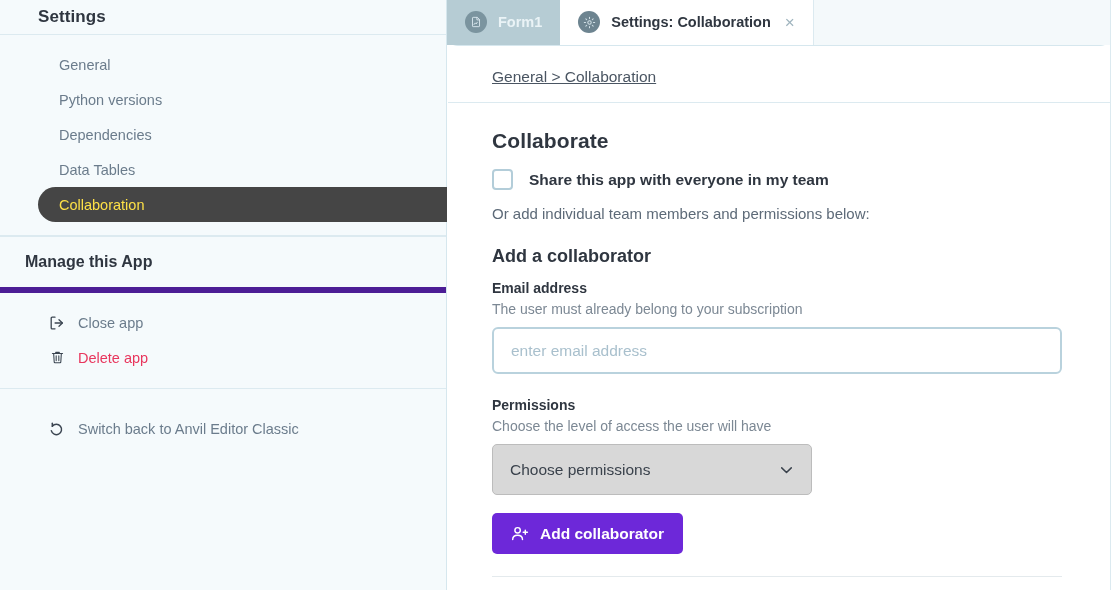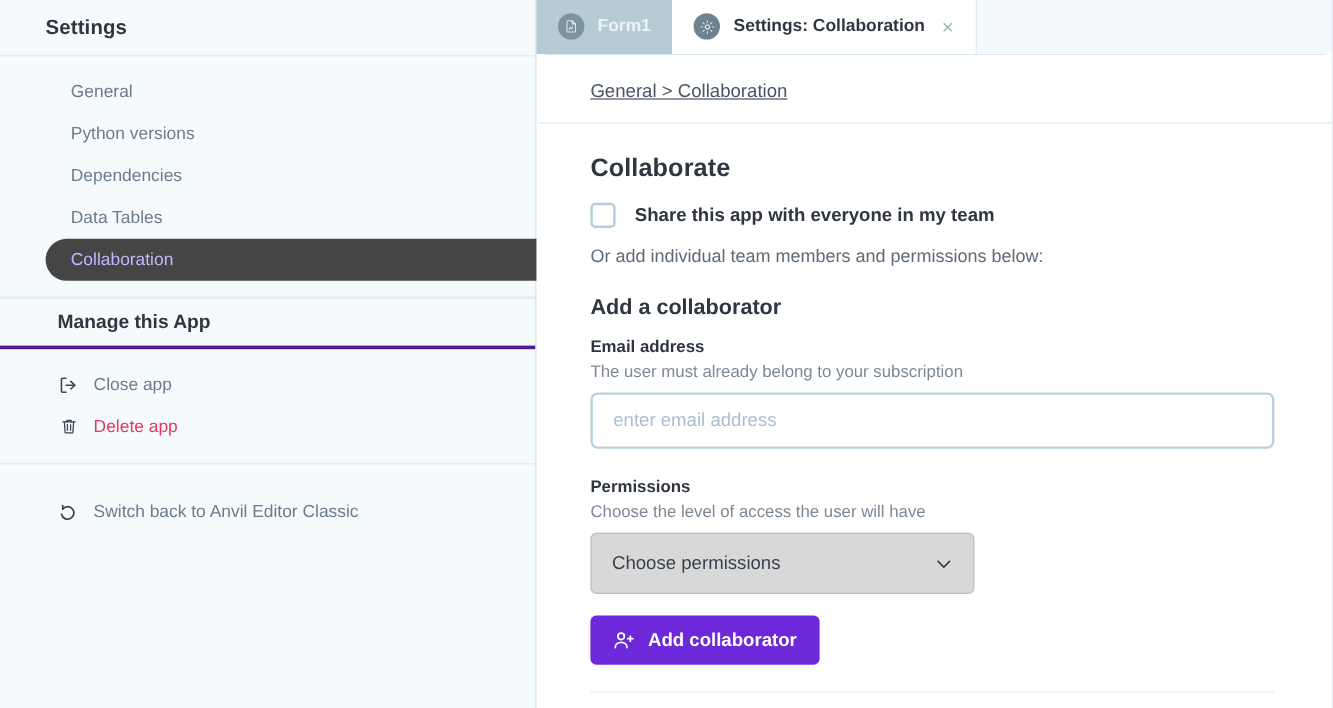--- a/index.html
+++ b/index.html
@@ -25,21 +25,21 @@
     position: absolute;
     left: 0; top: 0;
     width: 447px;
     height: 590px;
     background: #f5fafc;
     border-right: 1px solid #d6e7ee;
     z-index: 1;
   }
 
   .sb-header {
-    height: 47px;
+    height: 35px;
     display: flex;
     align-items: center;
     padding-left: 38px;
     border-bottom: 1px solid #dceaf0;
     background: #f5fafc;
   }
   .sb-header-title {
     font-size: 17px;
     font-weight: bold;
     color: #2f3640;
@@ -57,34 +57,34 @@
     align-items: center;
     height: 35px;
     padding-left: 59px;
     font-size: 14.5px;
     color: #6b7c8c;
     cursor: pointer;
     position: relative;
   }
   .sb-item.active {
     background: #454545;
-    color: #c4b5fd;
+    color: #fde047;
     border-top-left-radius: 18px;
     border-bottom-left-radius: 18px;
     margin-left: 38px;
     padding-left: 21px;
     width: 409px;
   }
 
   .sb-manage-head {
-    height: 43px;
-    display: flex;
-    align-items: center;
-    padding-left: 48px;
-    border-bottom: 3px solid #4c1d95;
+    height: 57px;
+    display: flex;
+    align-items: center;
+    padding-left: 25px;
+    border-bottom: 6px solid #4c1d95;
     border-top: 1px solid #dceaf0;
   }
   .sb-manage-head-title {
     font-size: 16px;
     font-weight: bold;
     color: #2f3640;
   }
 
   .sb-action {
     display: flex;

